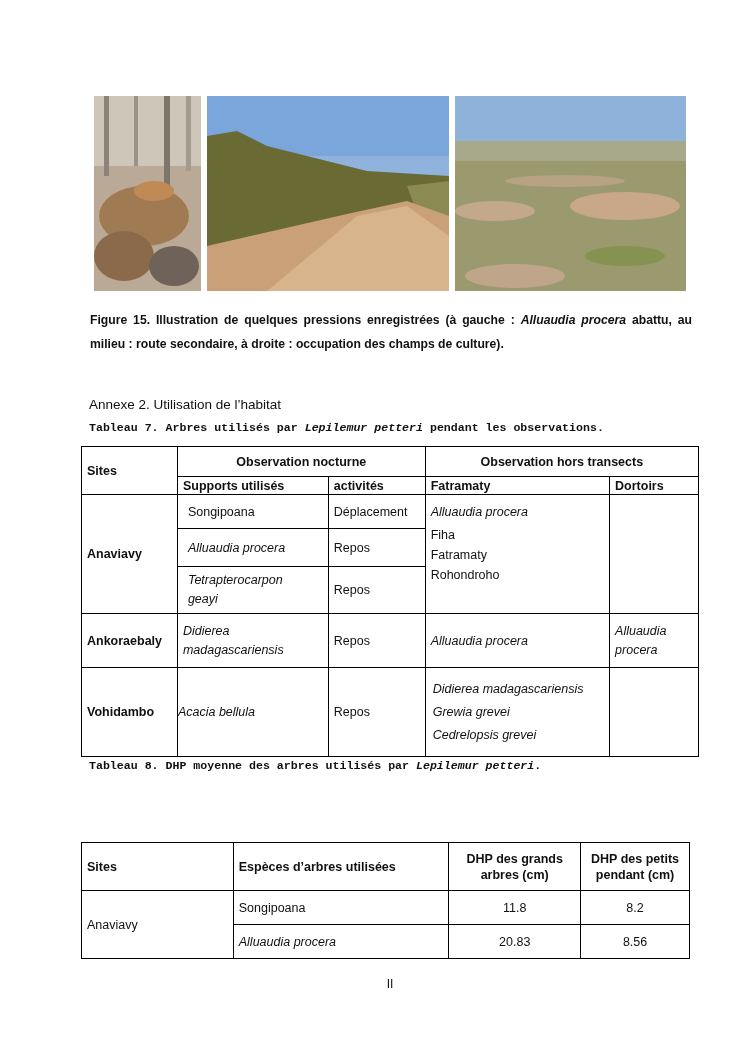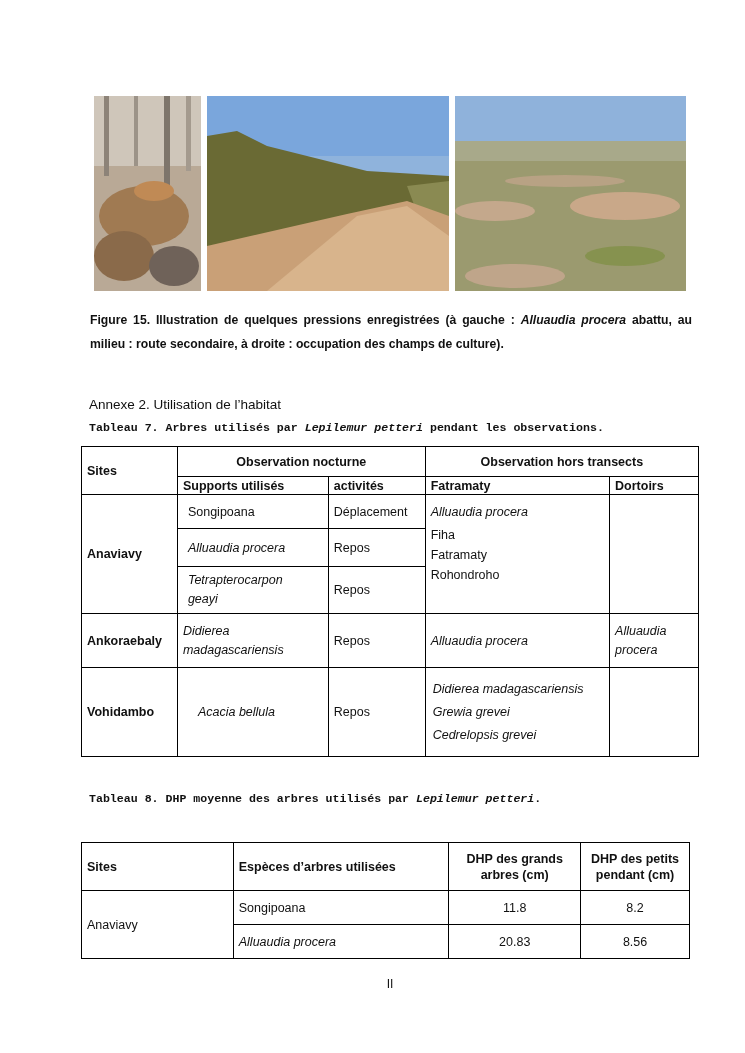--- a/index.html
+++ b/index.html
@@ -117,33 +117,33 @@
   <tr style="height:54px">
     <td class="b">Ankoraebaly</td>
     <td class="it" style="line-height:19px; padding-right:30px;">Didierea madagascariensis</td>
     <td>Repos</td>
     <td class="it">Alluaudia procera</td>
     <td class="it" style="line-height:19px; padding-right:20px;">Alluaudia procera</td>
   </tr>
 
   <tr style="height:89px">
     <td class="b">Vohidambo</td>
-    <td class="it" style="padding-left:20px">Acacia bellula</td>
+    <td class="it" style="padding-left:0">Acacia bellula</td>
     <td>Repos</td>
     <td class="lines it" style="padding-left:7px;">
       <div>Didierea madagascariensis</div>
       <div>Grewia grevei</div>
       <div>Cedrelopsis grevei</div>
     </td>
     <td></td>
   </tr>
 </tbody>
   </table>
 
-<div class="abs tcap" style="top:792px;">
+<div class="abs tcap" style="top:759px;">
   <span>Tableau 8. DHP moyenne des arbres utilisés par </span><i>Lepilemur petteri</i><span>.</span>
 </div>
 
 <table style="left:81px; top:842px; width:609px;">
   <colgroup>
     <col style="width:152px">
       <col style="width:216px">
       <col style="width:132px">
       <col style="width:109px">
   </colgroup>

